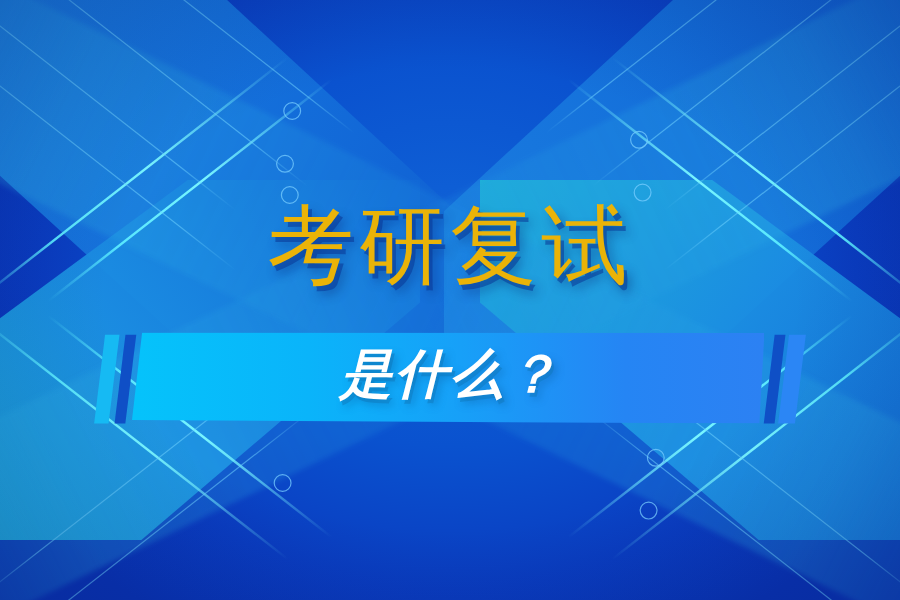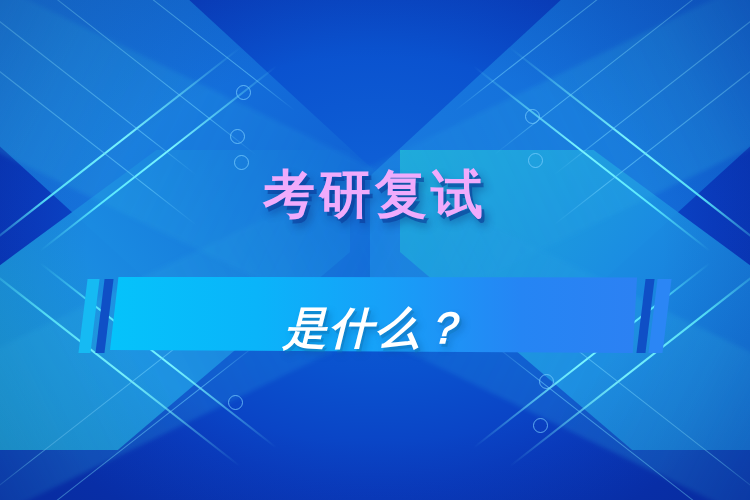--- a/index.html
+++ b/index.html
@@ -96,24 +96,24 @@
   
   .title-wrap {
     position: absolute;
     left: 0; right: 0;
     top: 168px;
     text-align: center;
     z-index: 6;
   }
   .title {
     display: inline-block;
-    font-size: 52px;
+    font-size: 72px;
     line-height: 1;
-    font-weight: 700;
-    color: #f0abfc;
+    font-weight: 400;
+    color: #eab308;
     letter-spacing: 4px;
     text-shadow:
       3px 4px 0 rgba(10,55,150,.55),
       5px 7px 9px rgba(6,35,110,.45);
     font-family: "DejaVu Sans", "Liberation Sans", sans-serif;
   }
 
   
   .banner-group {
     position: absolute;
@@ -139,21 +139,21 @@
     right: 113px;
     top: 0;
     height: 76px;
     background: linear-gradient(90deg, #05c3fb 0%, #0ab4fa 28%, #17a0f8 52%, #2585f4 78%, #2c81f3 100%);
     clip-path: polygon(1.6% 0%, 100% 0.6%, 99.2% 100%, 0% 96%);
     box-shadow: 0 4px 14px rgba(5,35,110,.28);
   }
   .subtitle {
     position: absolute;
     left: 0; right: 0;
-    top: 29px;
+    top: 14px;
     text-align: center;
     font-size: 44px;
     line-height: 1;
     font-weight: 700;
     font-style: italic;
     color: #ffffff;
     letter-spacing: 2px;
     text-shadow:
       2px 3px 0 rgba(14,120,185,.48),
       4px 5px 7px rgba(8,80,150,.38);

